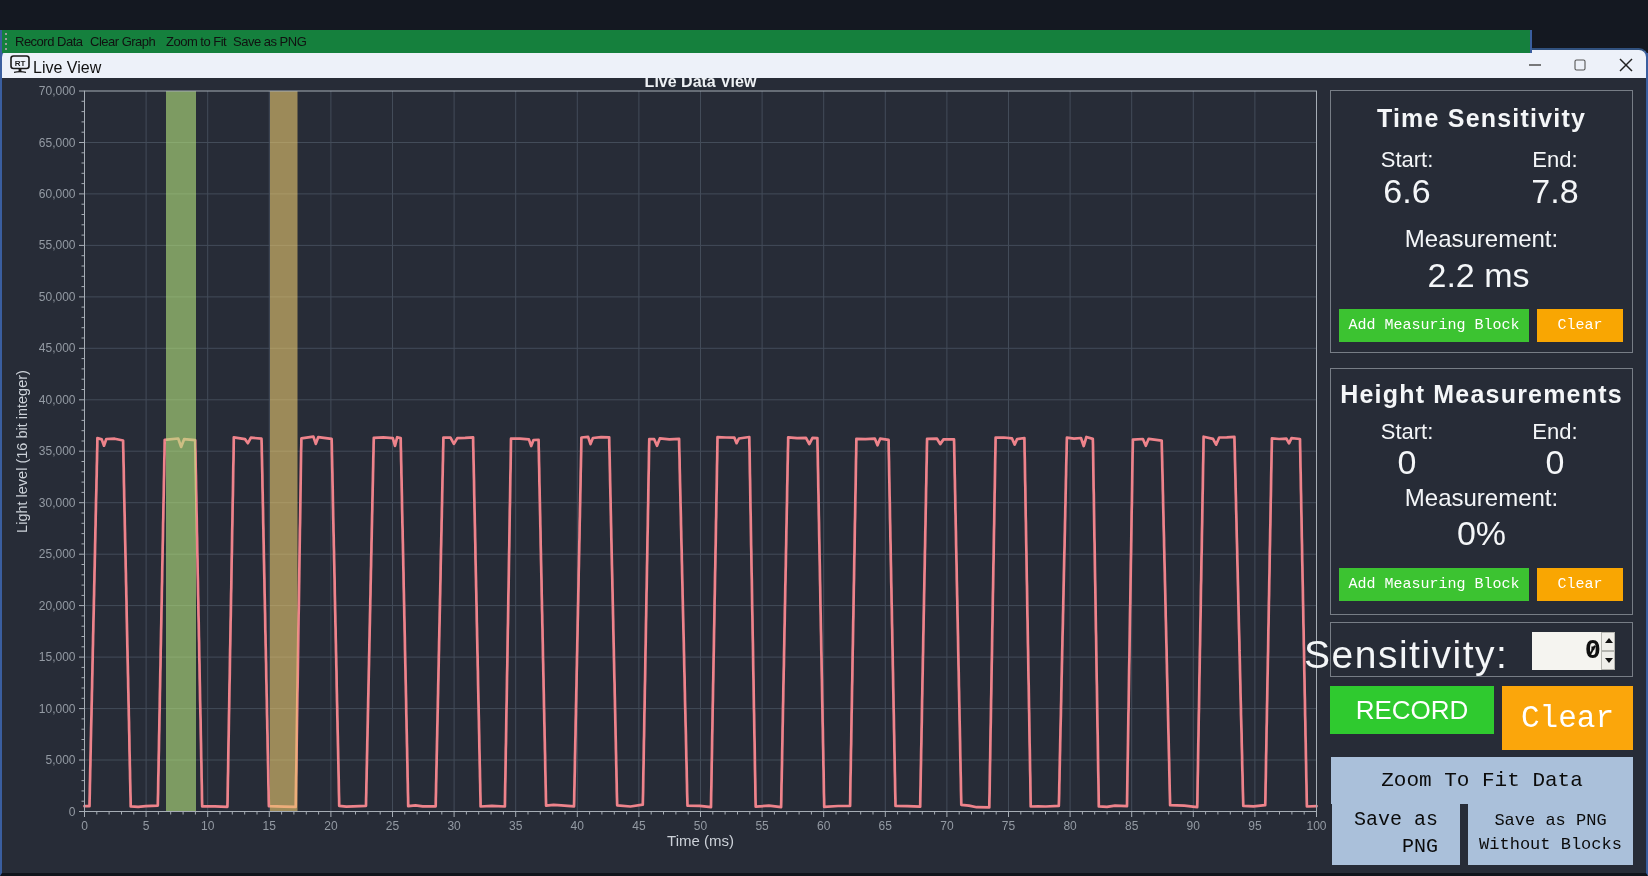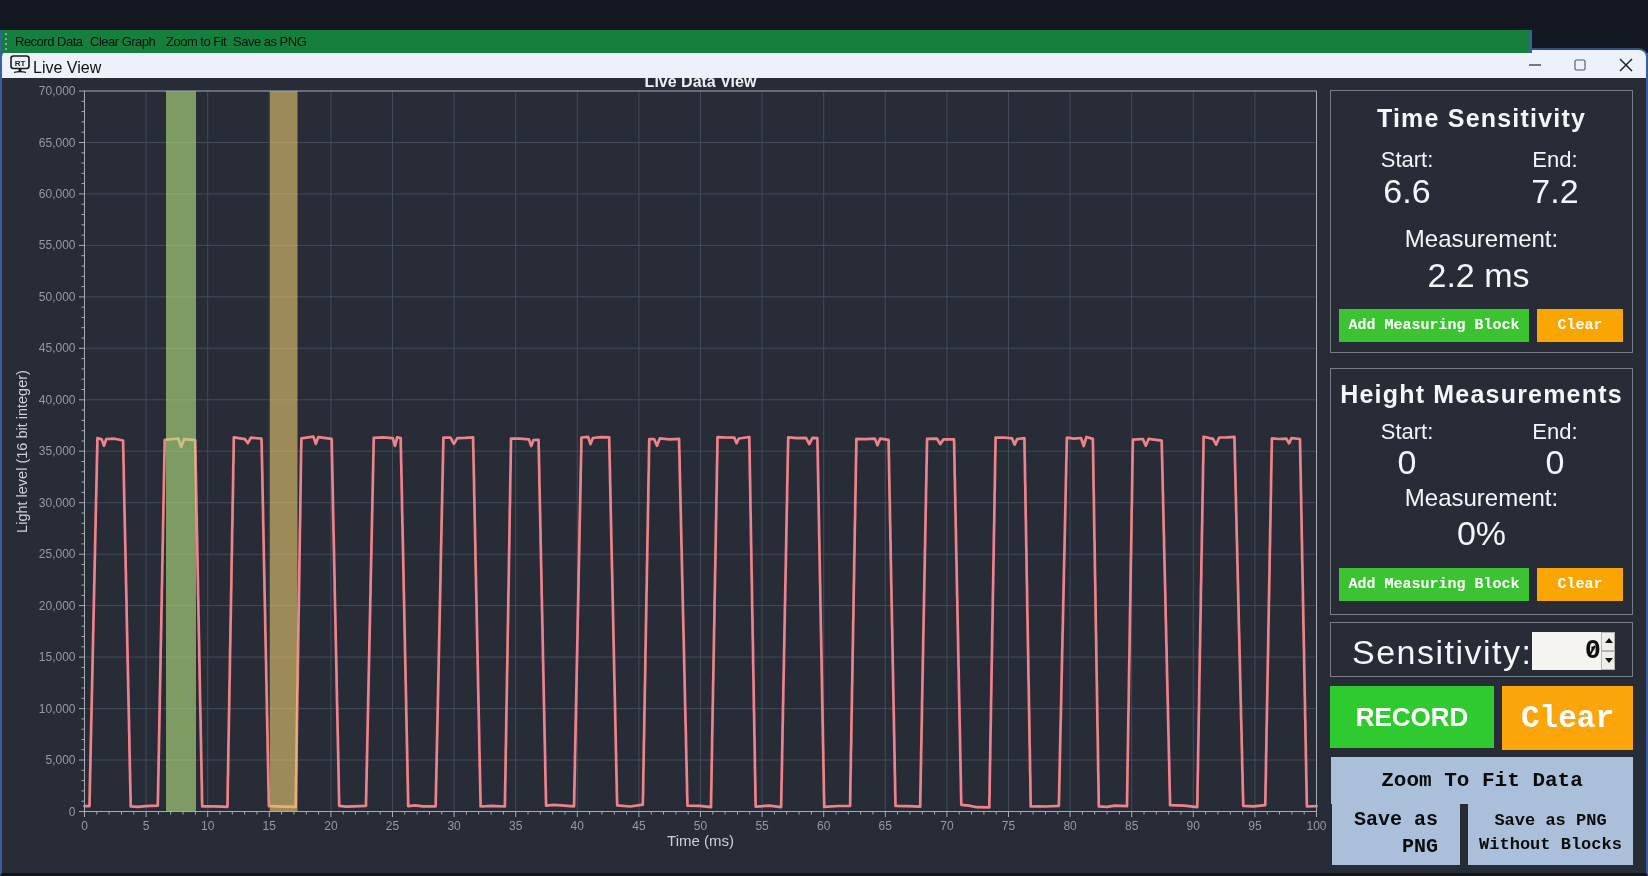--- a/index.html
+++ b/index.html
@@ -9,21 +9,21 @@
   border-left:2px solid #3a5e9f; border-right:2px solid #3a5e9f; }
 #main { position:absolute; left:0; top:53px; width:1648px; height:823px; background:#272c37;
   border-left:2px solid #3a5e9f; border-right:2px solid #3a5e9f; border-bottom:3px solid #10141b; }
 #chart { position:absolute; left:0; top:53px; }
 #apptitle { position:absolute; left:31px; top:9px; font-size:16px; color:#111; }
 #menubar span { position:absolute; top:4px; font-size:13px; letter-spacing:-0.5px; color:#111; }
 #handle { position:absolute; left:5px; top:33px; width:2px; height:17px;
   background:repeating-linear-gradient(#9a9a9a 0 2px, transparent 2px 5px); }
 .box { position:absolute; border:1px solid #777d86; background:#272c37; }
 .lbl { position:absolute; color:#f4f6f8; text-align:center; white-space:nowrap; }
-.btn { position:absolute; font-family:"Liberation Mono",monospace; font-weight:bold; display:flex; align-items:center; justify-content:center; white-space:pre; }
+.btn { position:absolute; font-family:"Liberation Mono",monospace; font-weight:normal; display:flex; align-items:center; justify-content:center; white-space:pre; }
 </style></head><body>
 <div id="main"></div>
 <svg id="chart" width="1330" height="823" viewBox="0 0 1330 823">
 <g stroke="#434c59" stroke-width="1">
       <line x1="146.1" y1="38" x2="146.1" y2="758.5"></line>
       <line x1="207.7" y1="38" x2="207.7" y2="758.5"></line>
       <line x1="269.3" y1="38" x2="269.3" y2="758.5"></line>
       <line x1="330.9" y1="38" x2="330.9" y2="758.5"></line>
       <line x1="392.5" y1="38" x2="392.5" y2="758.5"></line>
       <line x1="454.1" y1="38" x2="454.1" y2="758.5"></line>
@@ -295,45 +295,45 @@
  <span style="left:164px">Zoom to Fit</span>
  <span style="left:231px">Save as PNG</span>
 </div>
 <div id="handle"></div>
 
 <div class="box" style="left:1330px;top:90px;width:303px;height:263px"></div>
 <div class="lbl" style="left:1330px;top:104px;width:303px;font-size:25px;font-weight:bold;letter-spacing:1.2px">Time Sensitivity</div>
 <div class="lbl" style="left:1347px;top:147px;width:120px;font-size:22px">Start:</div>
 <div class="lbl" style="left:1495px;top:147px;width:120px;font-size:22px">End:</div>
 <div class="lbl" style="left:1347px;top:172px;width:120px;font-size:34px">6.6</div>
-<div class="lbl" style="left:1495px;top:172px;width:120px;font-size:34px">7.2</div>
+<div class="lbl" style="left:1495px;top:172px;width:120px;font-size:34px">7.8</div>
 <div class="lbl" style="left:1330px;top:225px;width:303px;font-size:24px">Measurement:</div>
 <div class="lbl" style="left:1330px;top:256px;width:297px;font-size:34px">2.2 ms</div>
 <div class="btn" style="left:1339px;top:309px;width:190px;height:33px;background:#3cc331;color:#fff;font-size:15px">Add Measuring Block</div>
 <div class="btn" style="left:1537px;top:309px;width:86px;height:33px;background:#f9a602;color:#fff;font-size:15px">Clear</div>
 
 <div class="box" style="left:1330px;top:368px;width:303px;height:247px"></div>
 <div class="lbl" style="left:1330px;top:380px;width:303px;font-size:25px;font-weight:bold;letter-spacing:1.2px">Height Measurements</div>
 <div class="lbl" style="left:1347px;top:419px;width:120px;font-size:22px">Start:</div>
 <div class="lbl" style="left:1495px;top:419px;width:120px;font-size:22px">End:</div>
 <div class="lbl" style="left:1347px;top:443px;width:120px;font-size:34px">0</div>
 <div class="lbl" style="left:1495px;top:443px;width:120px;font-size:34px">0</div>
 <div class="lbl" style="left:1330px;top:484px;width:303px;font-size:24px">Measurement:</div>
 <div class="lbl" style="left:1330px;top:514px;width:303px;font-size:34px">0%</div>
 <div class="btn" style="left:1339px;top:568px;width:190px;height:33px;background:#3cc331;color:#fff;font-size:15px">Add Measuring Block</div>
 <div class="btn" style="left:1537px;top:568px;width:86px;height:33px;background:#f9a602;color:#fff;font-size:15px">Clear</div>
 
 <div class="box" style="left:1330px;top:622px;width:303px;height:55px"></div>
-<div class="lbl" style="left:1352px;top:633px;font-size:34px;letter-spacing:1.5px">Sensitivity:</div>
+<div class="lbl" style="left:1304px;top:633px;font-size:39px;letter-spacing:1.5px">Sensitivity:</div>
 <div style="position:absolute;left:1532px;top:632px;width:83px;height:38px;background:#f5f4f0"></div>
 <div style="position:absolute;left:1565px;top:634px;width:36px;height:34px;color:#111;font-family:'Liberation Mono',monospace;font-weight:bold;font-size:27px;text-align:right;line-height:34px">0</div>
 <div style="position:absolute;left:1601px;top:632px;width:14px;height:19px;background:#efeeea;border:1px solid #b5b5b0"></div>
 <div style="position:absolute;left:1601px;top:651px;width:14px;height:19px;background:#efeeea;border:1px solid #b5b5b0"></div>
 <div style="position:absolute;left:1604.5px;top:638px;width:0;height:0;border-left:4px solid transparent;border-right:4px solid transparent;border-bottom:5px solid #111"></div>
 <div style="position:absolute;left:1590.5px;top:645px;width:2px;height:12px;background:#111;transform:rotate(30deg)"></div>
 <div style="position:absolute;left:1604.5px;top:658px;width:0;height:0;border-left:4px solid transparent;border-right:4px solid transparent;border-top:5px solid #111"></div>
 
-<div class="btn" style="left:1330px;top:686px;width:164px;height:62px;background:#2fca2f;color:#fff;font-size:26px;font-family:'Liberation Sans',sans-serif">RECORD</div>
+<div class="btn" style="left:1330px;top:686px;width:164px;height:48px;background:#2fca2f;color:#fff;font-size:26px;font-family:'Liberation Sans',sans-serif">RECORD</div>
 <div class="btn" style="left:1502px;top:686px;width:131px;height:64px;background:#fba60b;color:#fff;font-size:31px">Clear</div>
 <div class="btn" style="left:1331px;top:757px;width:302px;height:47px;background:#aac0da;color:#0b0b0b;font-size:21px">Zoom To Fit Data</div>
 <div class="btn" style="left:1332px;top:801px;width:128px;height:64px;background:#aac0da;color:#0b0b0b;font-size:20px;line-height:27px;text-align:right">Save as
 PNG</div>
 <div class="btn" style="left:1468px;top:801px;width:165px;height:64px;background:#aac0da;color:#0b0b0b;font-size:17px;line-height:24px;text-align:center">Save as PNG
 Without Blocks</div>
 </body></html>

